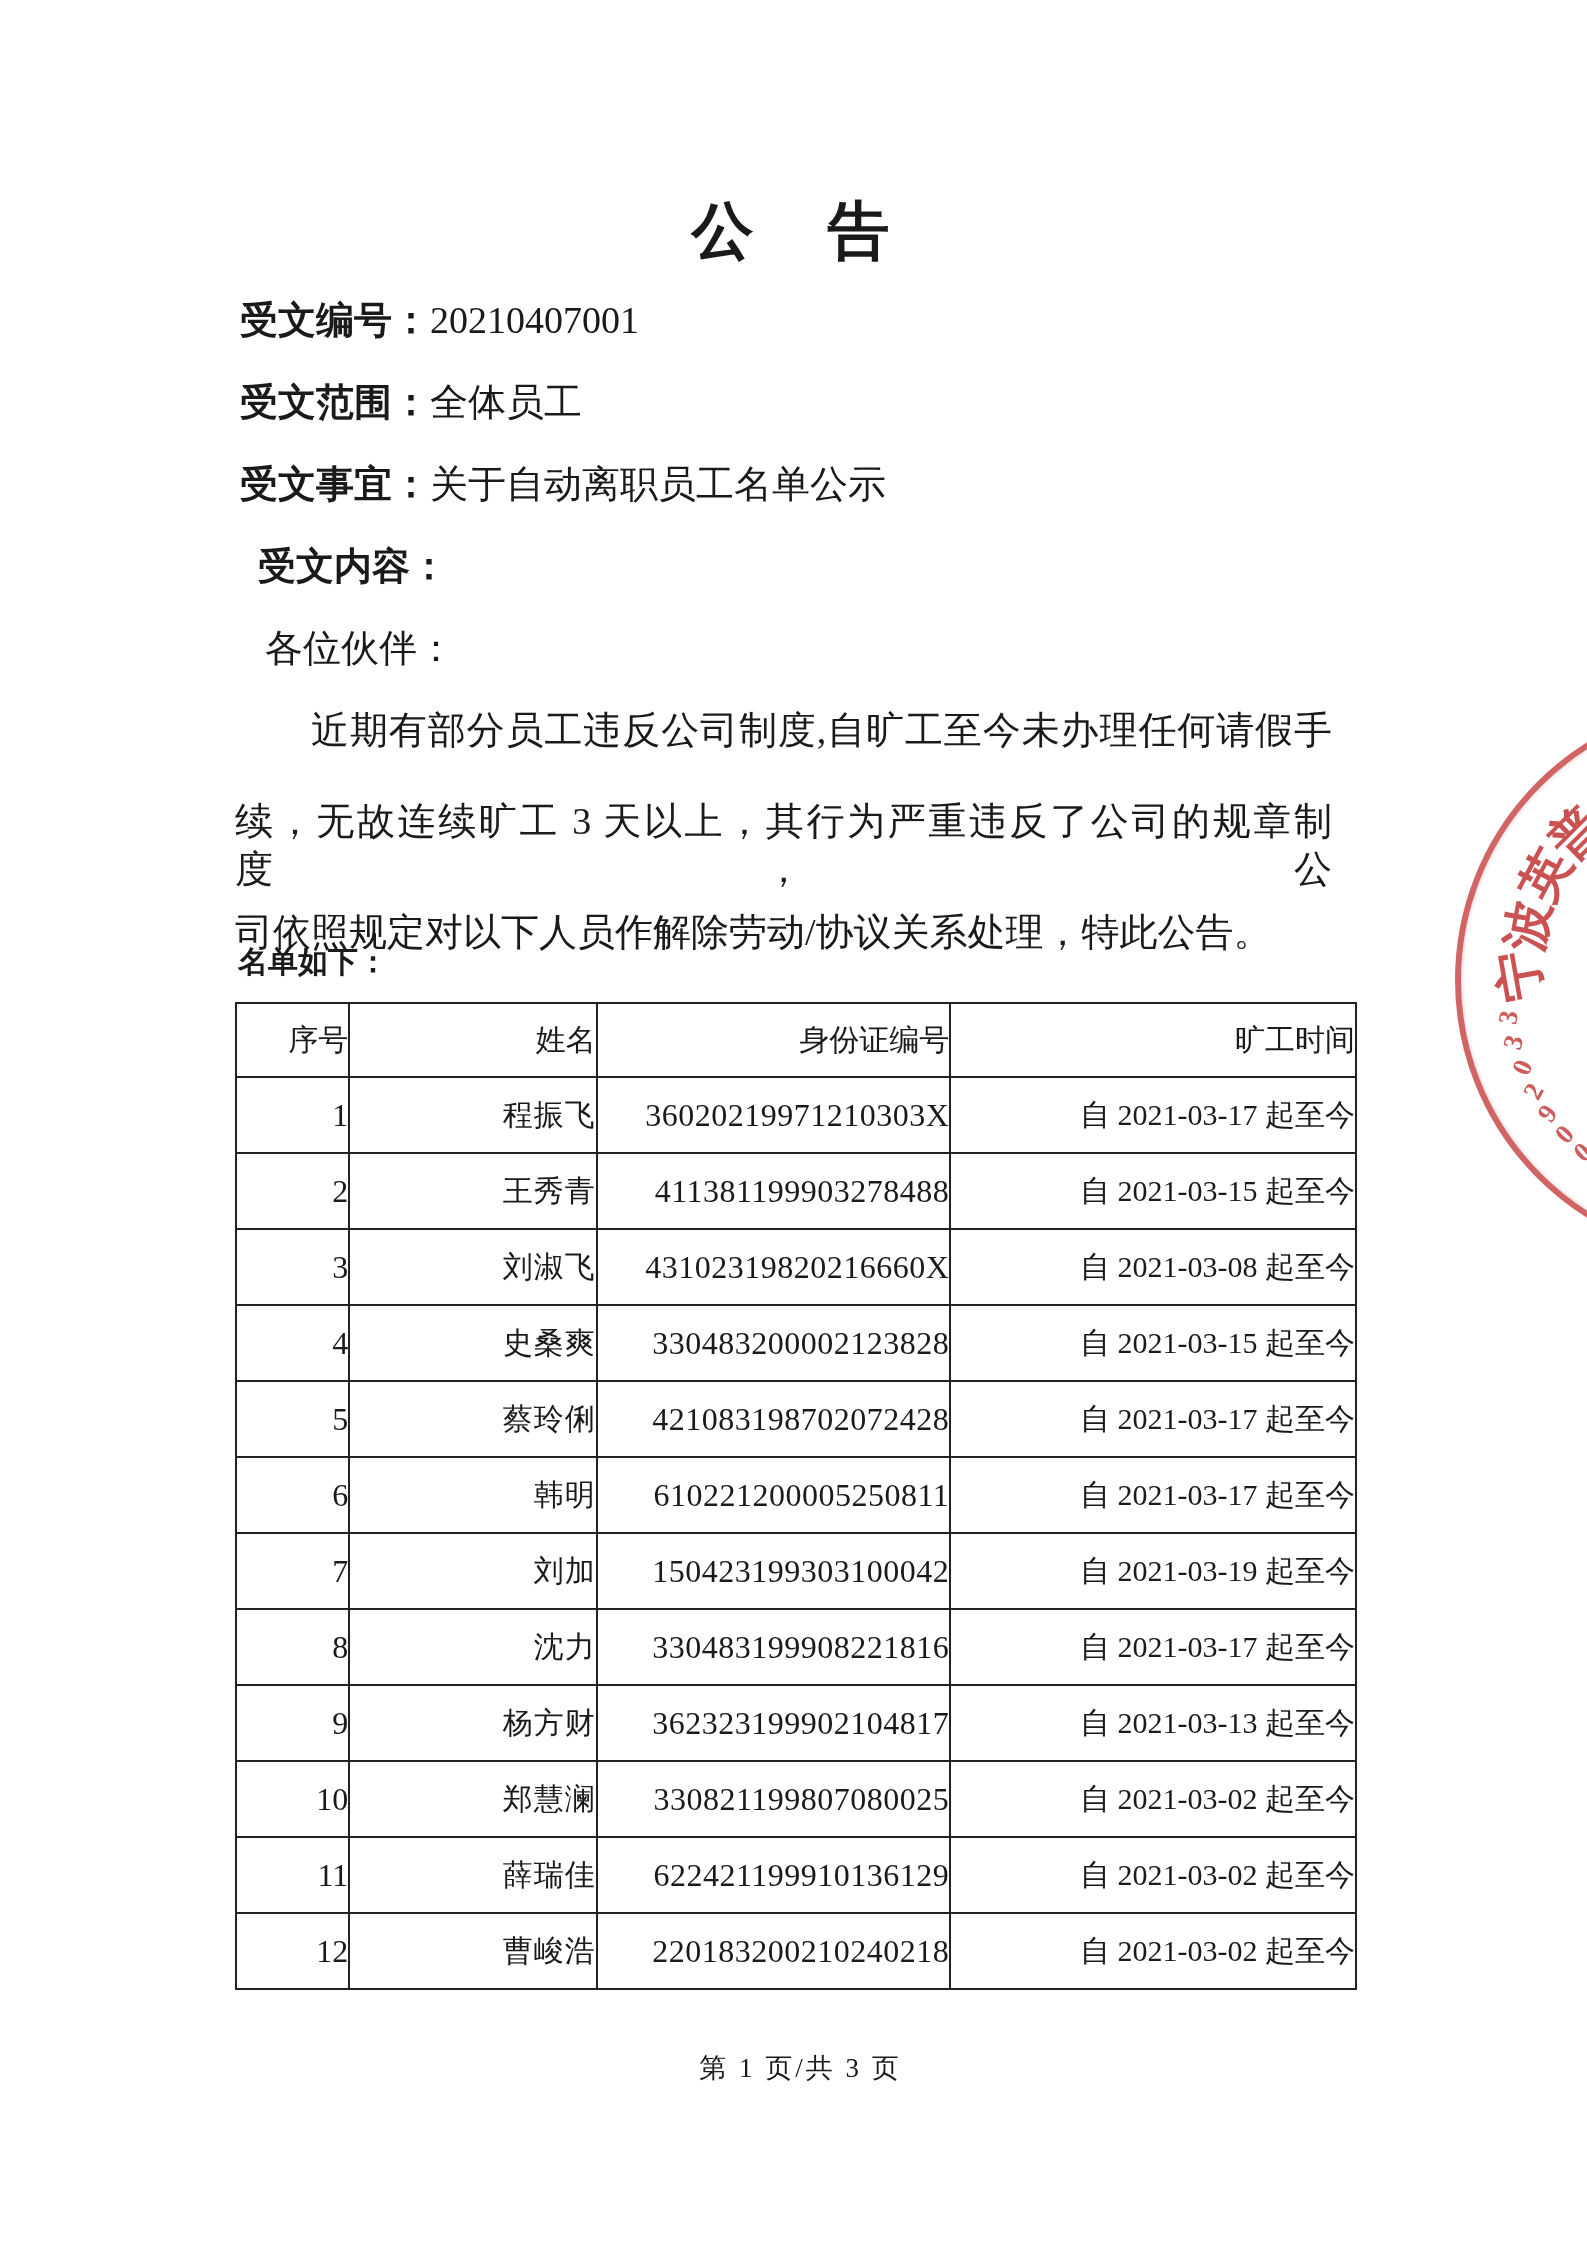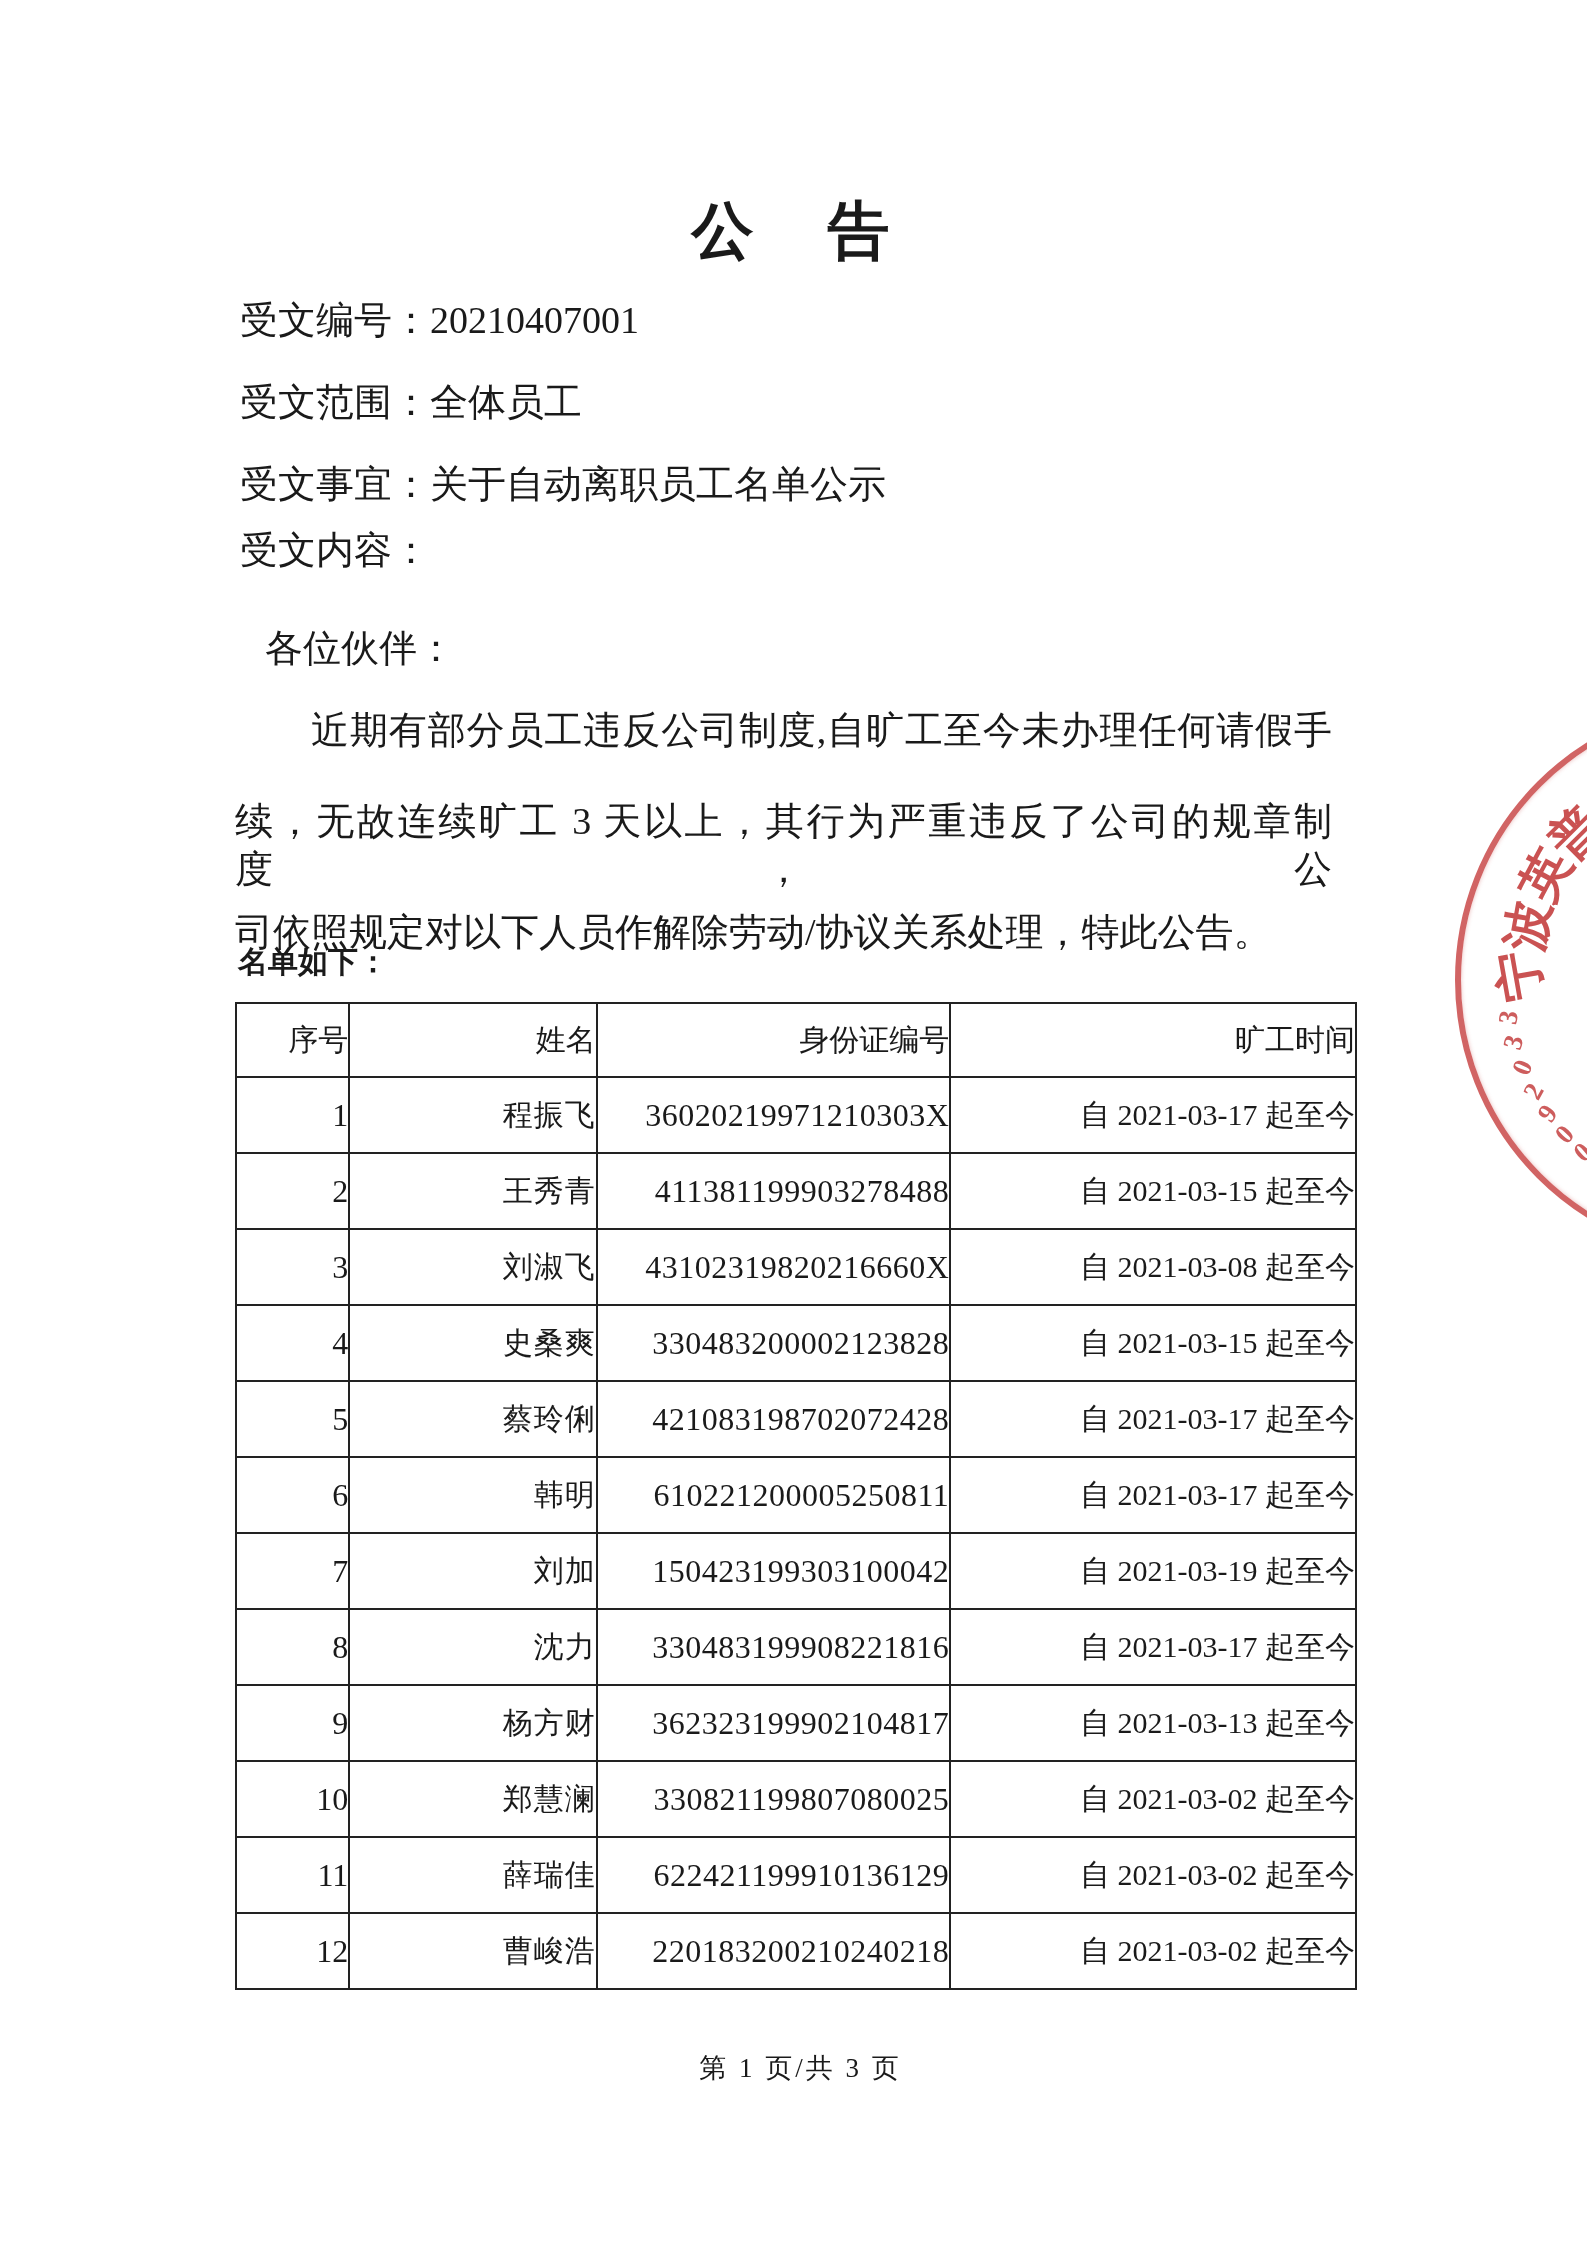--- a/index.html
+++ b/index.html
@@ -16,21 +16,21 @@
     left:0;top:196px;width:1587px;
     text-align:center;
     font-size:62px;font-weight:bold;
     letter-spacing:6px;
     line-height:70px;
   }
   .field-line{
     left:240px;width:1100px;height:44px;
     font-size:38px;line-height:44px;white-space:nowrap;
   }
-  .field-label{font-weight:normal;}
+  .field-label{font-weight:bold;}
   .field-value{font-weight:normal;}
   #salutation{
     left:249px;top:626px;font-size:38px;line-height:44px;margin-left:16px;
   }
   .para-line{
     left:235px;width:1097px;height:48px;
     font-size:38px;line-height:48px;white-space:nowrap;
   }
   .para-justify{
     white-space:normal;
@@ -98,21 +98,21 @@
 
 <div id="page">
 
   <div id="doc-title" class="abs">公　告</div>
 
   <div id="fields-block">
 
   <div class="abs field-line" style="top: 298px;"><span class="field-label">受文编号：</span><span class="field-value">20210407001</span></div>
       <div class="abs field-line" style="top: 380px;"><span class="field-label">受文范围：</span><span class="field-value">全体员工</span></div>
       <div class="abs field-line" style="top: 462px;"><span class="field-label">受文事宜：</span><span class="field-value">关于自动离职员工名单公示</span></div>
-      <div class="abs field-line" style="top: 528px;"><span class="field-label">受文内容：</span><span class="field-value"></span></div>
+      <div class="abs field-line" style="top: 544px; margin-left: 18px;"><span class="field-label">受文内容：</span><span class="field-value"></span></div>
     </div>
 
   <div id="salutation" class="abs">各位伙伴：</div>
 
   <div id="paragraph-block">
 
   <div class="abs para-line para-justify" id="para-line-0" style="top: 706px;">近期有部分员工违反公司制度,自旷工至今未办理任何请假手</div>
       <div class="abs para-line para-justify" id="para-line-1" style="top: 797px;">续，无故连续旷工 3 天以上，其行为严重违反了公司的规章制度，公</div>
       <div class="abs para-line" id="para-line-2" style="top: 908px;">司依照规定对以下人员作解除劳动/协议关系处理，特此公告。</div>
     </div>

